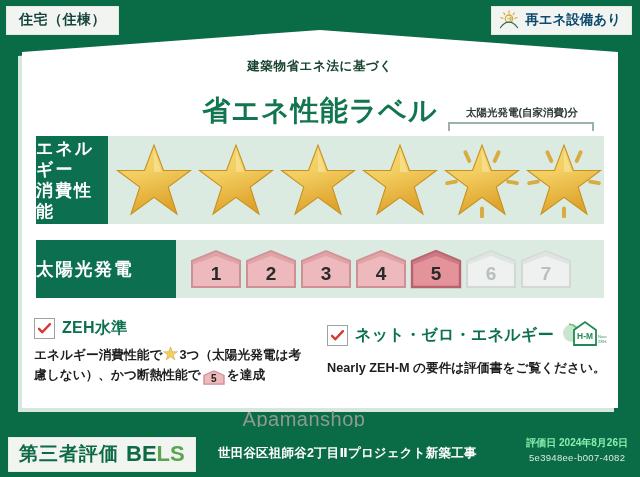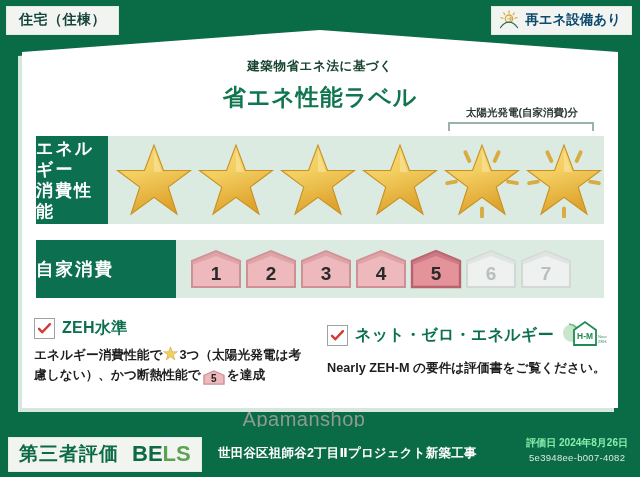--- a/index.html
+++ b/index.html
@@ -36,21 +36,21 @@
     background:#f2f4f2;padding:3px 10px 4px 6px;
     display:flex;align-items:center;gap:5px;
     font-size:13.5px;font-weight:bold;color:#0c4a6e;
     border:1px solid #e4e8e5;
   }
   .sun-ico{width:22px;height:20px;display:block;}
 
   
   .title-wrap{position:absolute;left:0;top:58px;width:640px;text-align:center;}
   .title-sub{font-size:12.5px;font-weight:bold;color:#17432f;letter-spacing:.6px;}
-  .title-main{font-size:23px;font-weight:bold;color:#11764f;letter-spacing:1px;margin-top:7px;}
+  .title-main{font-size:28px;font-weight:bold;color:#11764f;letter-spacing:1px;margin-top:17px;}
 
   
   .row{position:absolute;display:flex;align-items:stretch;}
   .row-label{
     background:#0c7050;color:#fff;display:flex;flex-direction:column;
     justify-content:center;
     font-weight:bold;letter-spacing:2px;
   }
   .row-body{background:#dcebe1;position:relative;display:flex;align-items:center;}
 
@@ -114,21 +114,21 @@
   
   .watermark{
     position:absolute;left:0;top:408px;width:608px;text-align:center;
     font-size:20px;color:#8e9a95;letter-spacing:.5px;
   }
 
   
   .footer{position:absolute;left:0;bottom:0;width:640px;height:50px;background:#0a6b47;}
   .bels{
     position:absolute;left:8px;top:10px;background:#f2f4f2;
-    padding:3px 10px 4px 10px;display:flex;align-items:center;gap:13px;
+    padding:3px 10px 4px 10px;display:flex;align-items:center;gap:7px;
     border:1px solid #e6eae7;
   }
   .bels-jp{font-size:19px;font-weight:bold;color:#0c6b45;letter-spacing:1px;}
   .bels-en{font-size:22px;font-weight:bold;letter-spacing:0px;}
   .bels-en i{font-style:normal;}
   .bels-en .b1{color:#0c6b45;}
   .bels-en .b2{color:#5aa44f;}
   .proj{
     position:absolute;left:218px;top:18px;
     font-size:12.5px;font-weight:bold;color:#ffffff;letter-spacing:.2px;
@@ -239,21 +239,21 @@
             <polygon points="50,4 62,36 96,36 68,57 79,91 50,70 21,91 32,57 4,36 38,36" fill="url(#sg)" stroke="#c8901f" stroke-width="1.4"></polygon>
             <polygon points="50,10 60,38 88,38 50,38" fill="#fbe7a6" opacity=".55"></polygon>
           </svg>
         </span>
       </div>
     </div>
   </div>
 
   <div class="row" id="row-insul">
     <div class="row-label">
-      <span>自家消費</span>
+      <span>太陽光発電</span>
     </div>
     <div class="row-body">
 
       <div class="house">
         <svg viewBox="0 0 52 40" preserveAspectRatio="none">
           <polygon points="2,38 2,12 26,2 50,12 50,38" fill="#eeb9bc" stroke="#cf8f95" stroke-width="2"></polygon>
           <polygon points="2,12 26,2 50,12 50,16 26,7 2,16" fill="#d89aa0" opacity=".7"></polygon>
         </svg>
         <span>1</span>
       </div>

